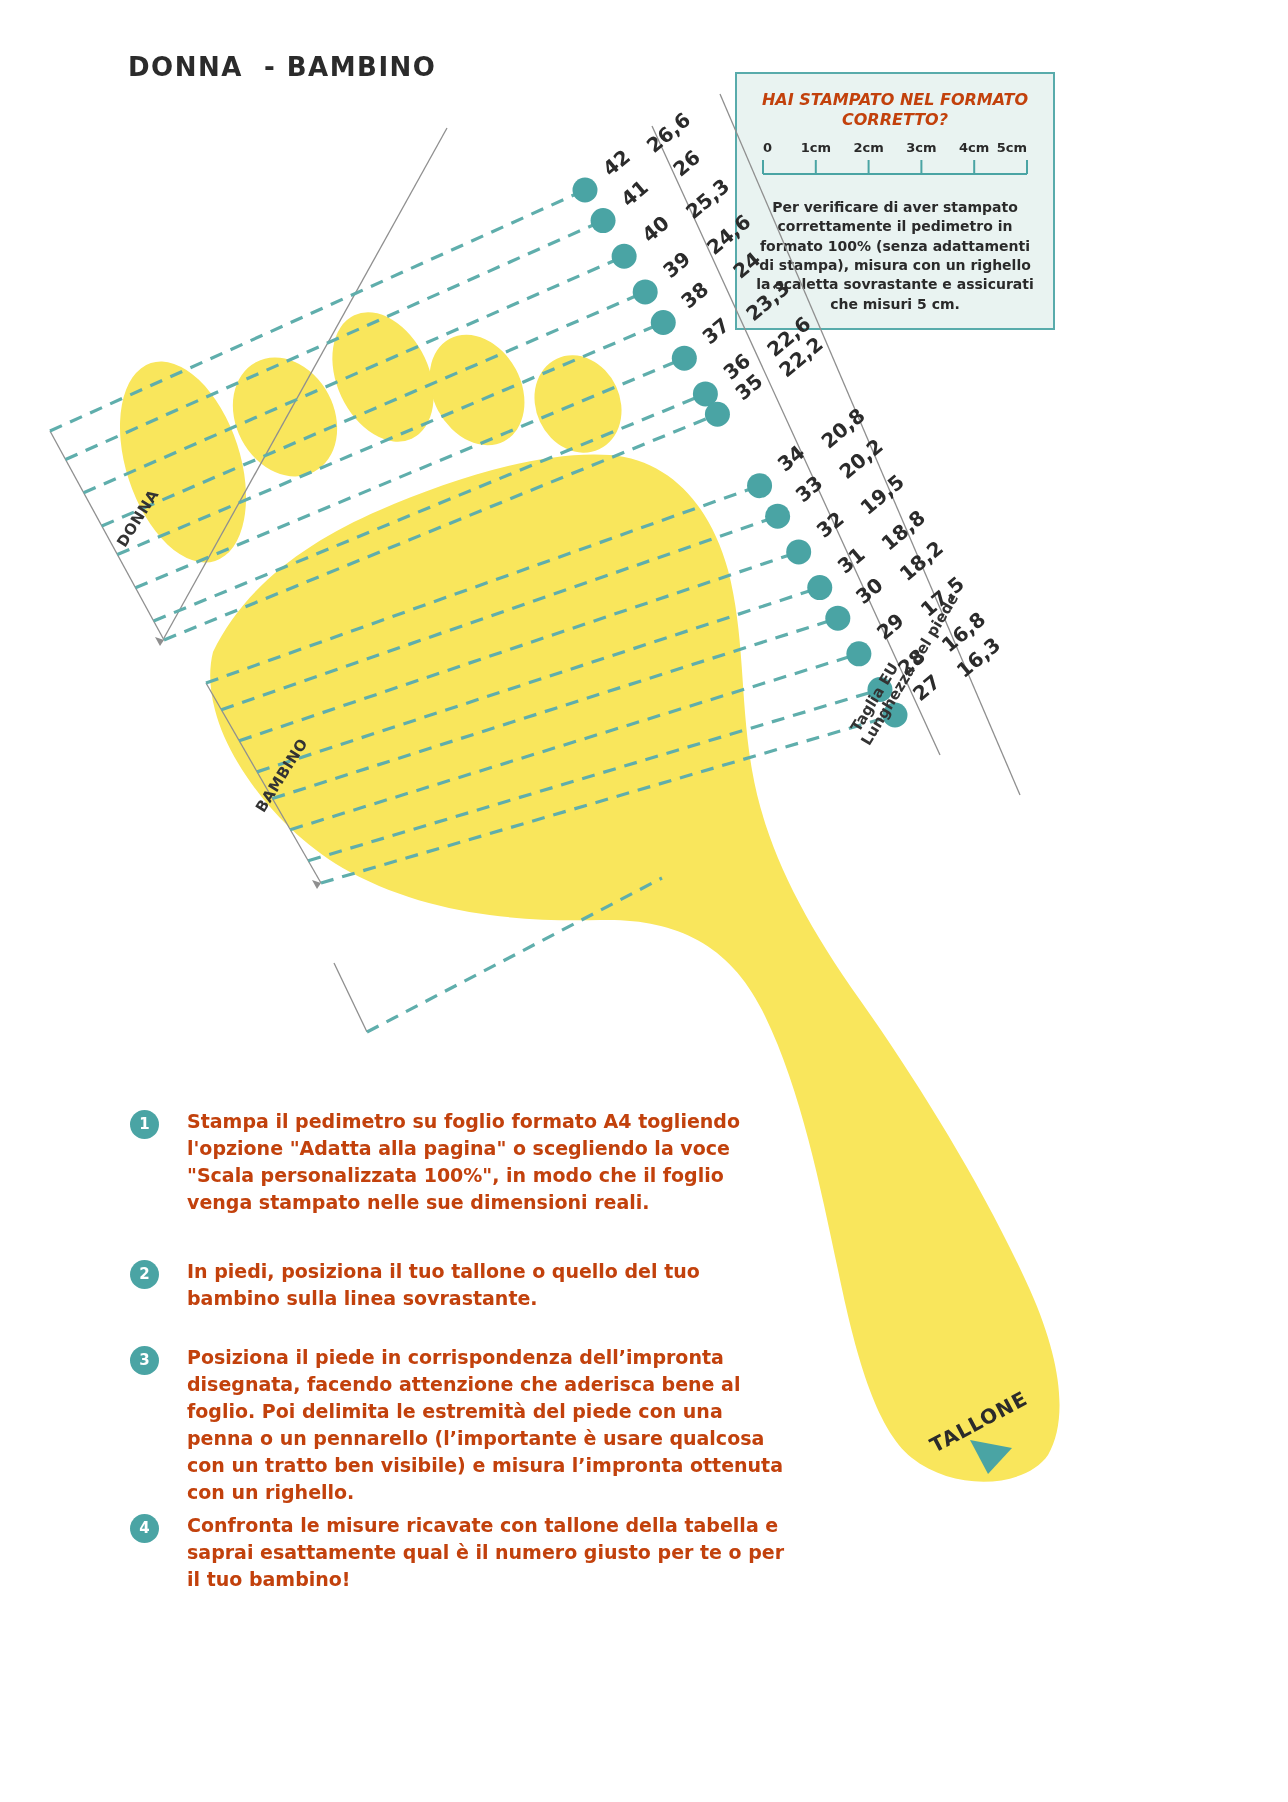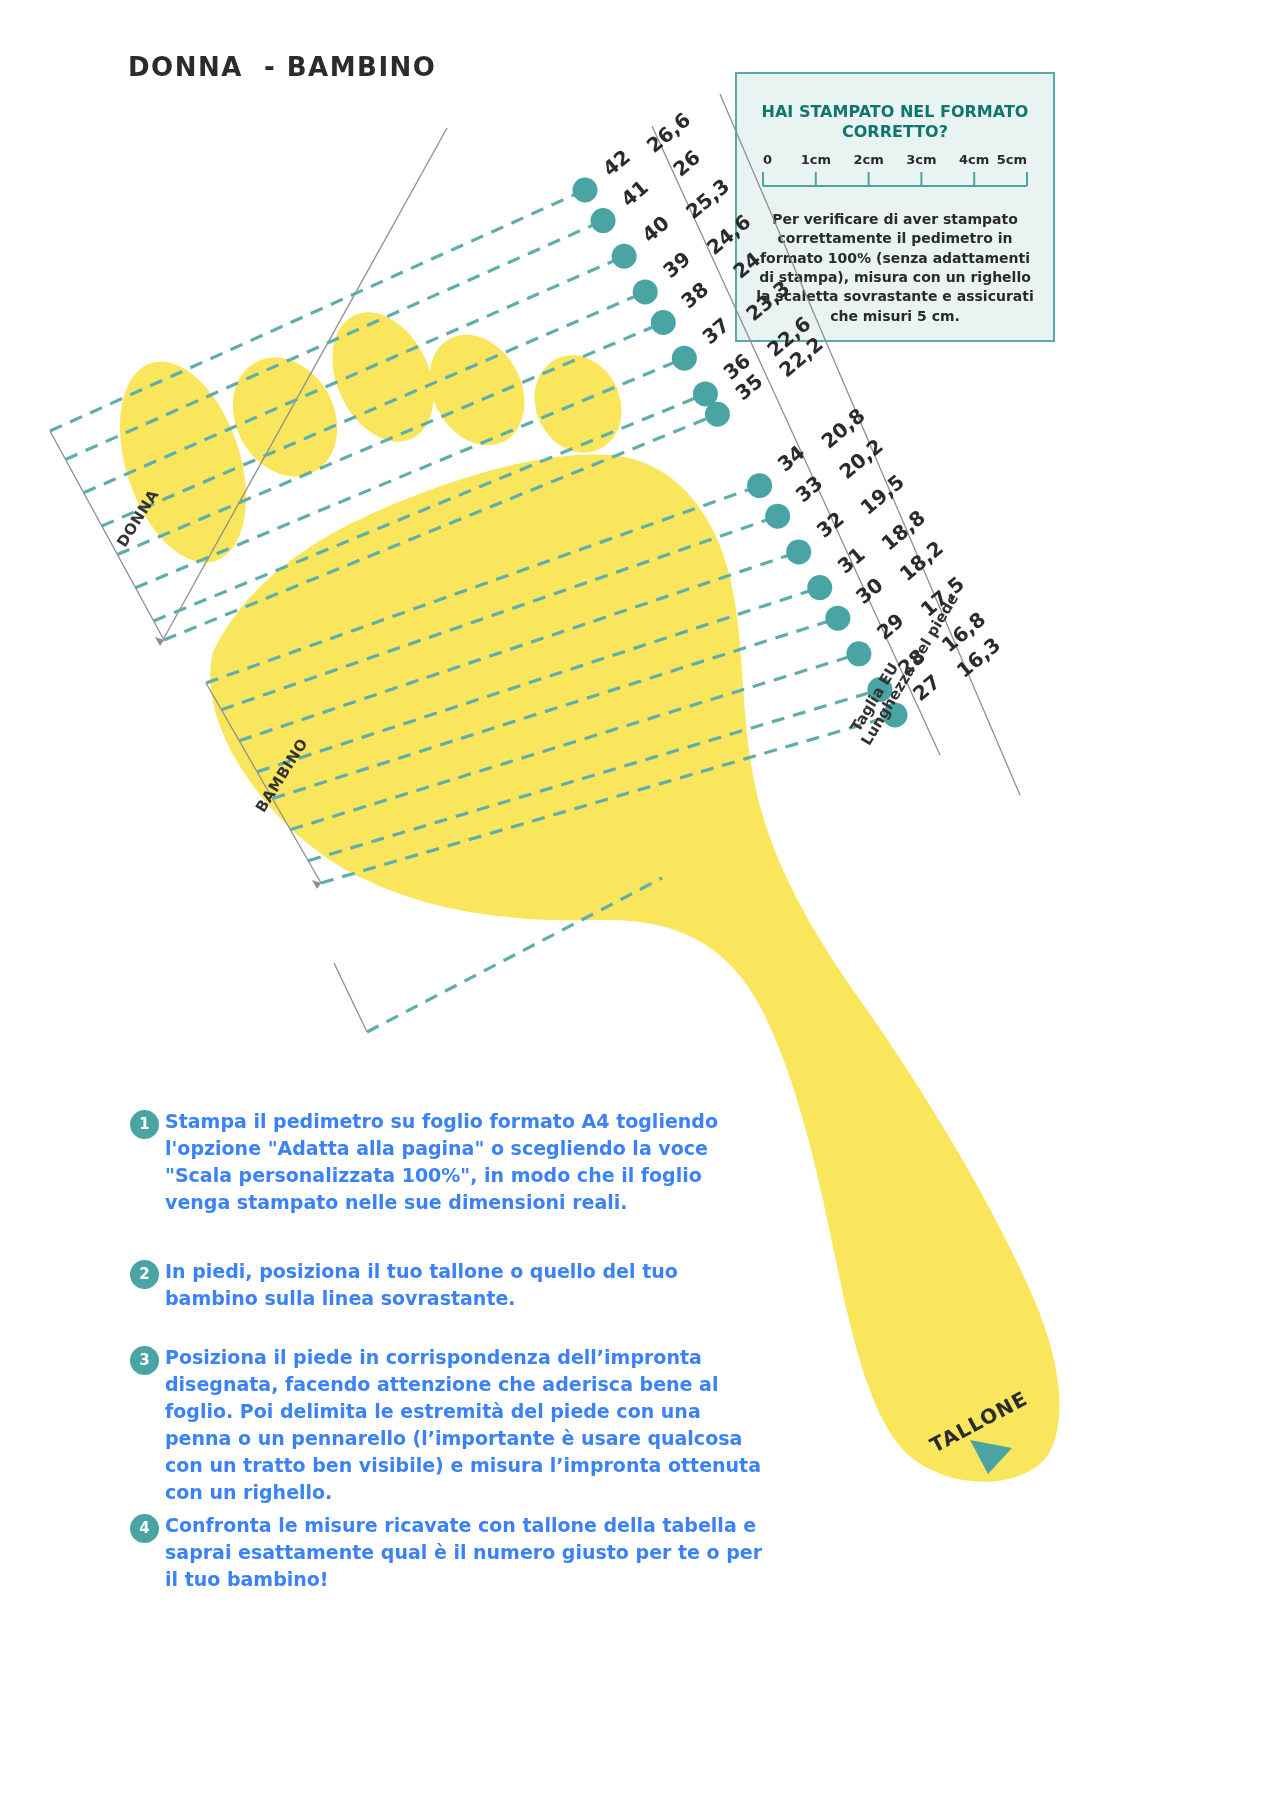--- a/index.html
+++ b/index.html
@@ -4,35 +4,35 @@
 <style>
   html,body{margin:0;padding:0;background:#ffffff;}
   #page{position:relative;width:1288px;height:1802px;background:#ffffff;overflow:hidden;
         font-family:"DejaVu Sans","Liberation Sans",sans-serif;color:#2b2b2b;}
   
   .page-title{position:absolute;left:128px;top:52px;font-size:26px;font-weight:700;
               letter-spacing:1.5px;color:#2b2b2b;white-space:pre;}
   
   .format-box{position:absolute;left:735px;top:72px;width:288px;background:#e9f3f1;
               border:2px solid #58abab;padding:12px 14px 14px 14px;text-align:center;}
-  .format-box h2{margin:16px 0 8px 0;font-size:16px;font-weight:700;color:#0f766e;line-height:1.25;}
+  .format-box h2{margin:4px 0 8px 0;font-size:16px;font-weight:700;color:#c2410c;line-height:1.25;font-style:italic;}
   .format-box .body{font-size:14px;font-weight:600;line-height:1.38;color:#2a2a2a;margin-top:8px;}
   .ruler-label{font-size:13px;font-weight:700;fill:#2a2a2a;}
   
   #diagram{position:absolute;left:0;top:0;}
   .scale-num{font-size:20px;font-weight:700;fill:#2b2b2b;}
   .axis-label{font-size:15px;font-weight:600;fill:#333333;}
   .group-label{font-size:15px;font-weight:700;fill:#333333;letter-spacing:0.5px;}
   .heel-label{font-size:20px;font-weight:700;fill:#2b2b2b;letter-spacing:1px;}
   
   .instr{position:absolute;left:130px;display:flex;align-items:flex-start;}
   .badge{flex:0 0 auto;width:29px;height:29px;border-radius:50%;background:#4aa4a4;color:#ffffff;
          font-size:15px;font-weight:700;line-height:29px;text-align:center;margin-top:2px;}
-  .instr .txt{margin-left:6px;width:600px;font-size:19px;font-weight:600;
-              line-height:1.42;color:#3b82f6;}
+  .instr .txt{margin-left:28px;width:600px;font-size:19px;font-weight:600;
+              line-height:1.42;color:#c2410c;}
 </style>
 </head>
 <body>
 
 <div id="page">
 
   <div class="page-title">DONNA  - BAMBINO</div>
 
   <div class="format-box">
     <h2>HAI STAMPATO NEL FORMATO CORRETTO?</h2>

